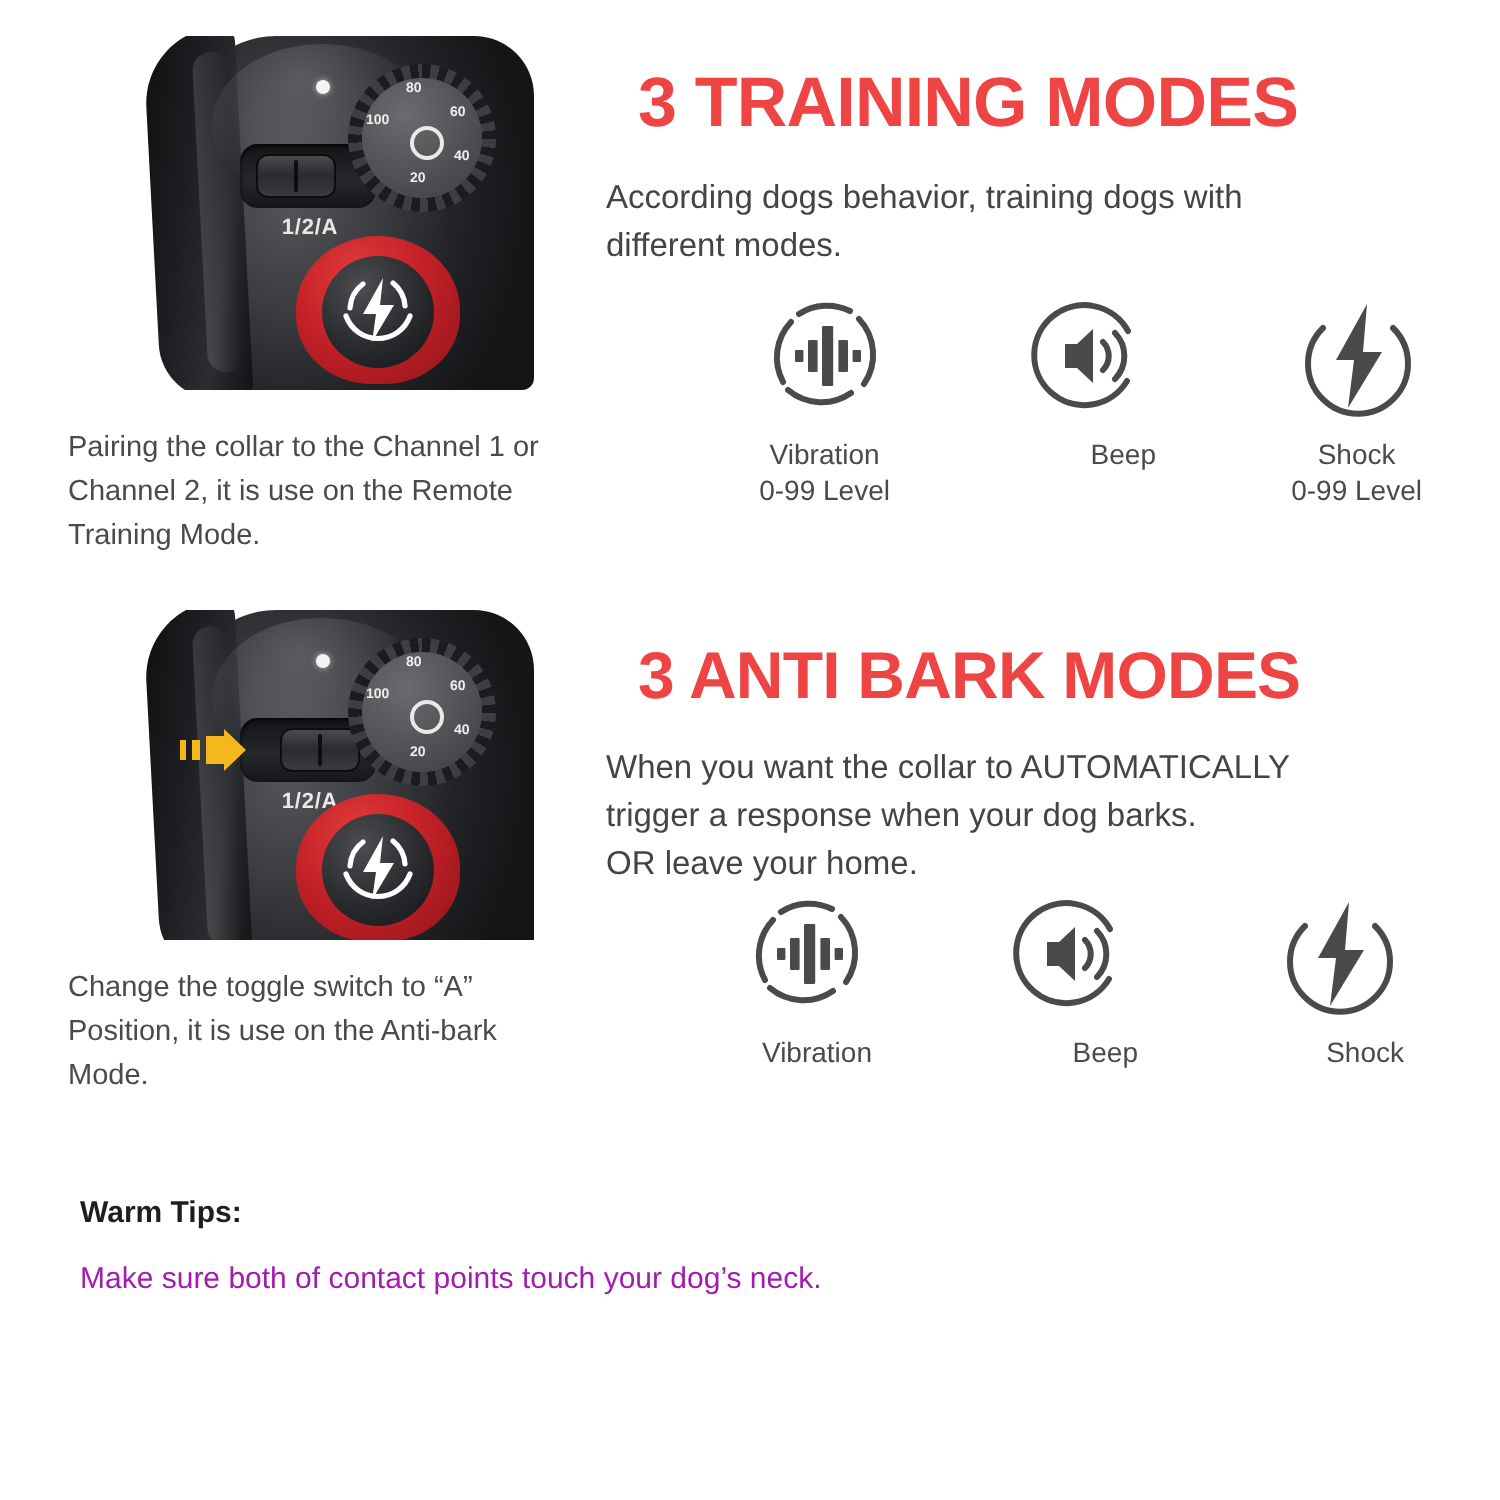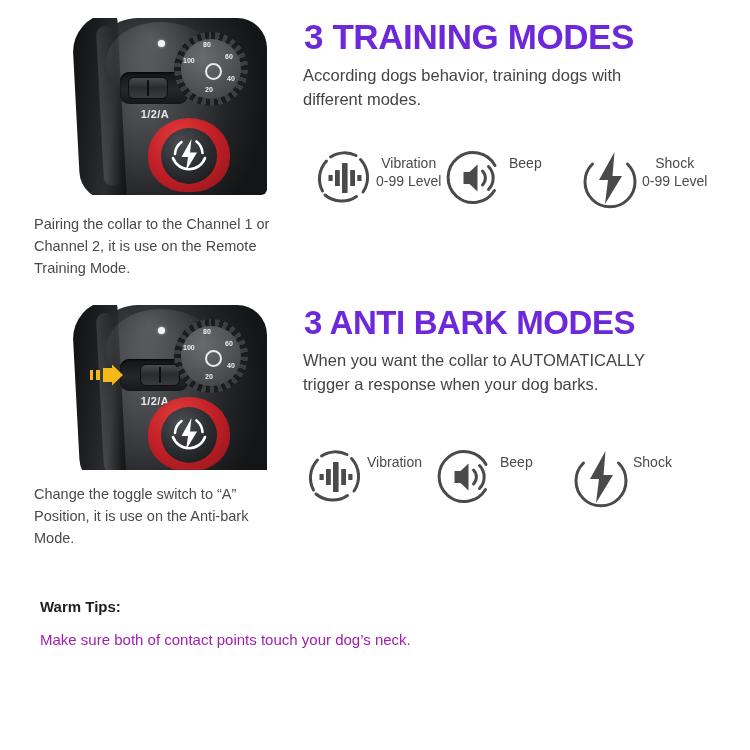--- a/index.html
+++ b/index.html
@@ -237,24 +237,24 @@
     margin: 0;
     padding: 0;
   }
   #caption-training { position: absolute; top: 195px; left: 0; width: 268px; }
   #caption-antibark { position: absolute; top: 178px; left: 0; width: 258px; }
 
   
   .heading {
     font-size: 35px;
     font-weight: bold;
-    color: #6d28d9;
+    color: #ef4444;
     letter-spacing: -0.4px;
     line-height: 1.05;
-    margin: 1px;
+    margin: 16px;
     white-space: nowrap;
   }
   #heading-antibark { font-size: 33px; }
   .subtext {
     font-size: 16.5px;
     line-height: 1.46;
     color: #444444;
     margin: 7px 0 0 0;
   }
   .subtext .ln { display: block; }
@@ -264,22 +264,22 @@
     position: absolute;
     display: flex;
     width: 400px;
   }
   #modes-training { top: 128px; left: 9px; }
   #modes-antibark { top: 140px; left: 0px; }
 
   .mode-item {
     width: 133px;
     display: flex;
-    flex-direction: row;
-    align-items: flex-start;
+    flex-direction: column;
+    align-items: flex-end;
   }
   .mode-icon {
     width: 64px;
     height: 64px;
   }
   .mode-label {
     margin-top: 8px;
     text-align: center;
     font-size: 14px;
     line-height: 1.32;
@@ -455,20 +455,21 @@
 
       <p class="caption" id="caption-antibark">Change the toggle switch to “A” Position, it is use on the Anti-bark Mode.</p>
     </div>
 
     <div class="right-col">
       <h1 class="heading" id="heading-antibark">3 ANTI BARK MODES</h1>
 
       <p class="subtext">
         <span class="ln">When you want the collar to AUTOMATICALLY</span>
         <span class="ln">trigger a response when your dog barks.</span>
+        <span class="ln">OR leave your home.</span>
       </p>
 
       <div class="mode-row" id="modes-antibark">
 
         <div class="mode-item">
           <svg class="mode-icon" viewBox="0 0 64 64">
             <path d="M48.5 13.5 A26 26 0 0 1 51 46" fill="none" stroke="#4a4a4a" stroke-width="3" stroke-linecap="round"></path>
             <path d="M44.5 50.5 A26 26 0 0 1 13 49" fill="none" stroke="#4a4a4a" stroke-width="3" stroke-linecap="round"></path>
             <path d="M10.5 45 A26 26 0 0 1 14.5 15" fill="none" stroke="#4a4a4a" stroke-width="3" stroke-linecap="round"></path>
             <path d="M18.5 11 A26 26 0 0 1 44 9.5" fill="none" stroke="#4a4a4a" stroke-width="3" stroke-linecap="round"></path>

